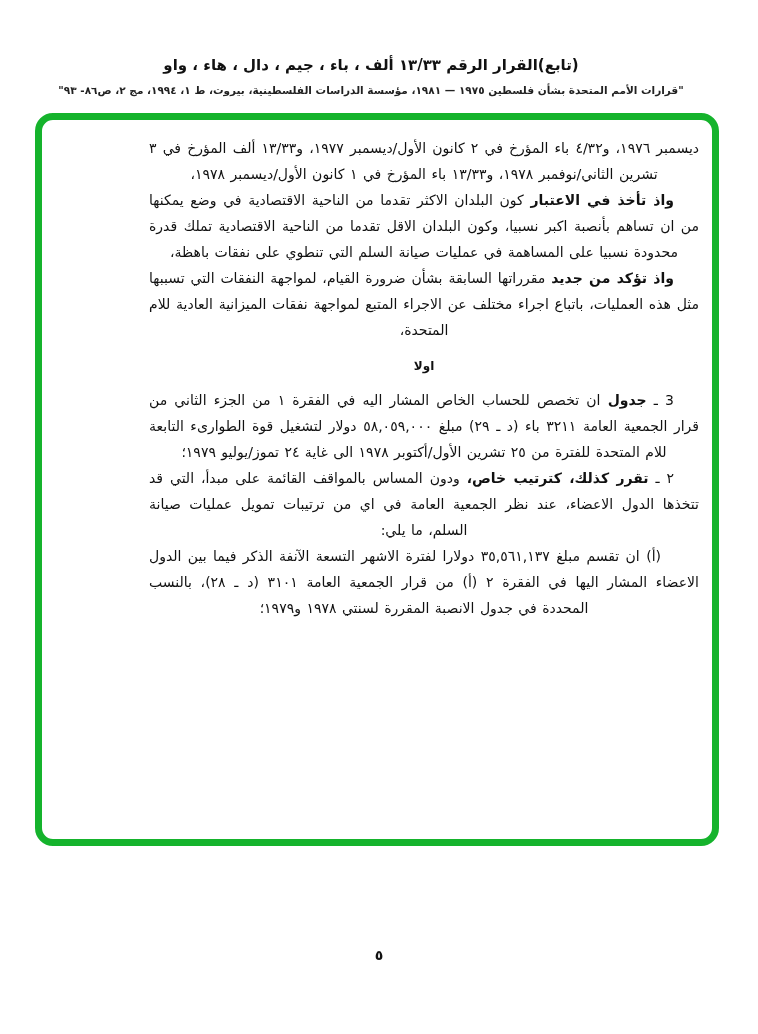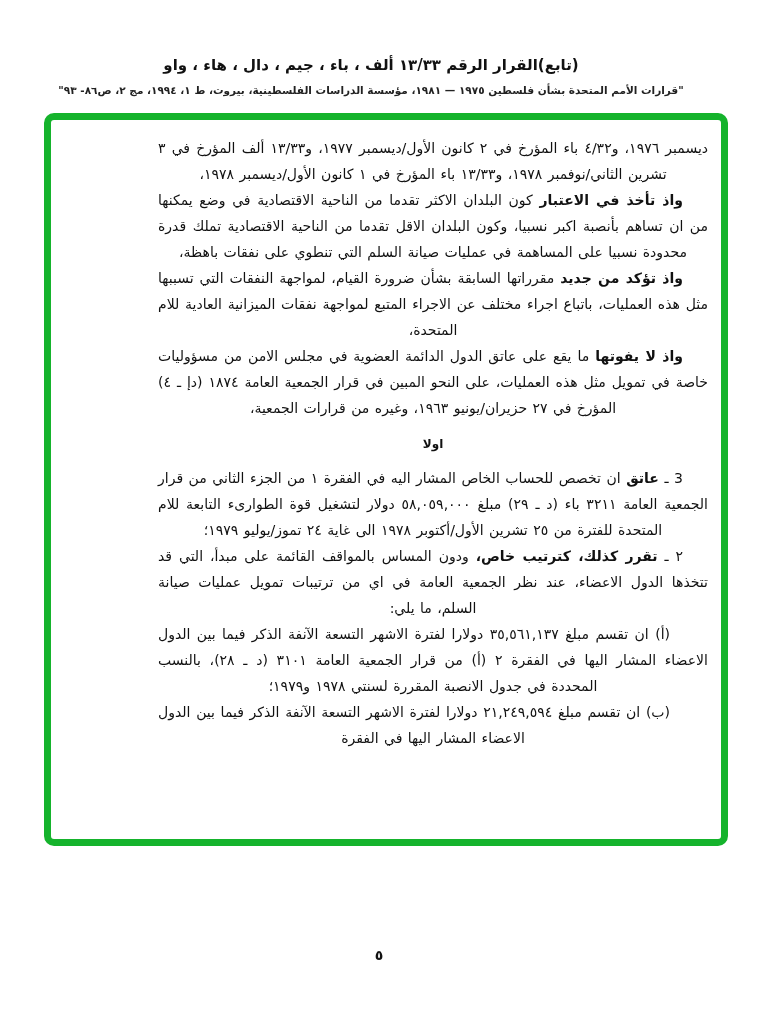--- a/index.html
+++ b/index.html
@@ -9,22 +9,22 @@
   }
   .page{position:relative;width:758px;height:1034px;direction:rtl;}
 
   
   .hdr{position:absolute;top:54px;left:0;right:16px;text-align:center;direction:rtl;}
   .hdr-title{font-size:15px;font-weight:bold;line-height:22px;letter-spacing:.2px;}
   .hdr-src{font-size:10.5px;font-weight:bold;line-height:14px;margin-top:7px;color:#222;}
 
   
   .frame{
-    position:absolute;left:44px;top:113px;width:684px;height:733px;
-    border:7px solid #15b32c;border-radius:10px;box-sizing:border-box;
+    position:absolute;left:35px;top:113px;width:684px;height:733px;
+    border:7px solid #15b32c;border-radius:18px;box-sizing:border-box;
     overflow:hidden;background:#fff;
   }
   .text-col{
     position:absolute;top:15px;right:13px;width:550px;direction:rtl;
   }
   .text-col p{
     margin:0;font-size:14px;line-height:26px;
     text-align:justify;text-align-last:center;
     text-indent:25px;word-spacing:1px;
   }
@@ -60,40 +60,34 @@
       </p>
 
       <p>
         <b>واذ تأخذ في الاعتبار</b><span> كون البلدان الاكثر تقدما من الناحية الاقتصادية في وضع يمكنها من ان تساهم بأنصبة اكبر نسبيا، وكون البلدان الاقل تقدما من الناحية الاقتصادية تملك قدرة محدودة نسبيا على المساهمة في عمليات صيانة السلم التي تنطوي على نفقات باهظة،</span>
       </p>
 
       <p>
         <b>واذ تؤكد من جديد</b><span> مقرراتها السابقة بشأن ضرورة القيام، لمواجهة النفقات التي تسببها مثل هذه العمليات، باتباع اجراء مختلف عن الاجراء المتبع لمواجهة نفقات الميزانية العادية للام المتحدة،</span>
       </p>
 
-      <p>
-        <b>واذ لا يفوتها</b><span> ما يقع على عاتق الدول الدائمة العضوية في مجلس الامن من مسؤوليات خاصة في تمويل مثل هذه العمليات، على النحو المبين في قرار الجمعية العامة ١٨٧٤ (دإ ـ ٤) المؤرخ في ٢٧ حزيران/يونيو ١٩٦٣، وغيره من قرارات الجمعية،</span>
-      </p>
 
       <div class="sec-head">اولا</div>
 
       <p>
-        <span>3 ـ </span><b>عاتق</b><span> ان تخصص للحساب الخاص المشار اليه في الفقرة ١ من الجزء الثاني من قرار الجمعية العامة ٣٢١١ باء (د ـ ٢٩) مبلغ ٥٨,٠٥٩,٠٠٠ دولار لتشغيل قوة الطوارىء التابعة للام المتحدة للفترة من ٢٥ تشرين الأول/أكتوبر ١٩٧٨ الى غاية ٢٤ تموز/يوليو ١٩٧٩؛</span>
+        <span>3 ـ </span><b>جدول</b><span> ان تخصص للحساب الخاص المشار اليه في الفقرة ١ من الجزء الثاني من قرار الجمعية العامة ٣٢١١ باء (د ـ ٢٩) مبلغ ٥٨,٠٥٩,٠٠٠ دولار لتشغيل قوة الطوارىء التابعة للام المتحدة للفترة من ٢٥ تشرين الأول/أكتوبر ١٩٧٨ الى غاية ٢٤ تموز/يوليو ١٩٧٩؛</span>
       </p>
 
       <p>
         <span>٢ ـ </span><b>تقرر كذلك، كترتيب خاص،</b><span> ودون المساس بالمواقف القائمة على مبدأ، التي قد تتخذها الدول الاعضاء، عند نظر الجمعية العامة في اي من ترتيبات تمويل عمليات صيانة السلم، ما يلي:</span>
       </p>
 
       <p class="subitem">
         <span>(أ)</span><span> ان تقسم مبلغ ٣٥,٥٦١,١٣٧ دولارا لفترة الاشهر التسعة الآنفة الذكر فيما بين الدول الاعضاء المشار اليها في الفقرة ٢ (أ) من قرار الجمعية العامة ٣١٠١ (د ـ ٢٨)، بالنسب المحددة في جدول الانصبة المقررة لسنتي ١٩٧٨ و١٩٧٩؛</span>
       </p>
 
-      <p class="subitem">
-        <span>(ب)</span><span> ان تقسم مبلغ ٢١,٢٤٩,٥٩٤ دولارا لفترة الاشهر التسعة الآنفة الذكر فيما بين الدول الاعضاء المشار اليها في الفقرة</span>
-      </p>
 
     </div>
   </div>
 
   <div class="pagenum">٥</div>
 
 </div>
 
 </body></html>

